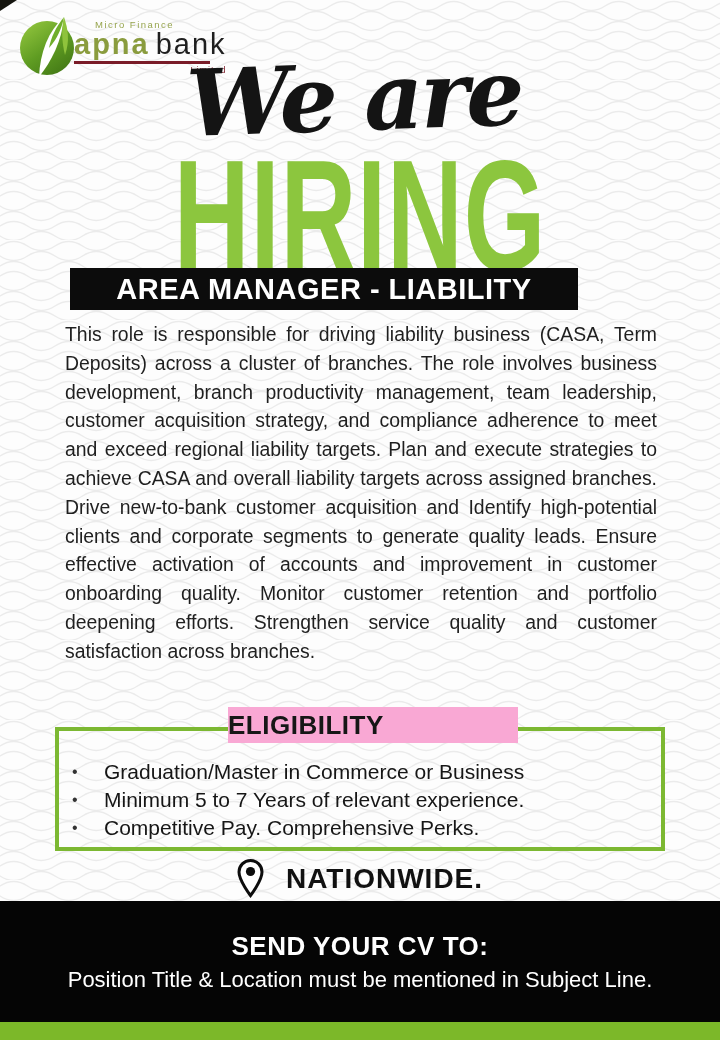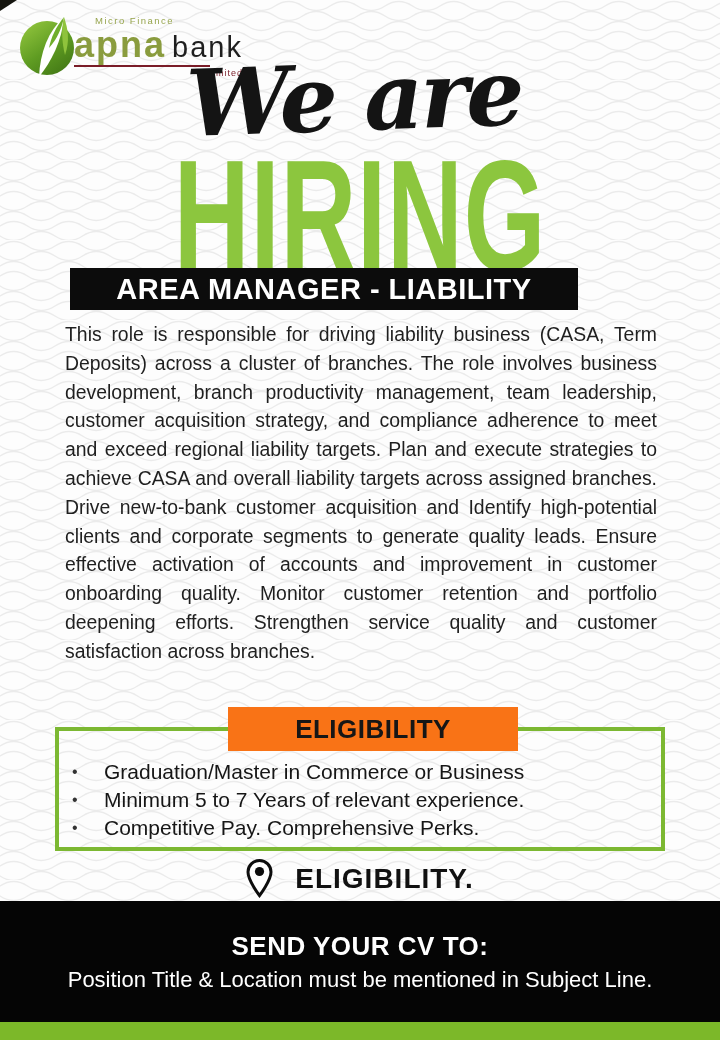--- a/index.html
+++ b/index.html
@@ -15,21 +15,21 @@
   
   .corner-notch { left:0; top:0; width:0; height:0;
     border-top:11px solid #15150f; border-right:17px solid transparent; }
 
   
   .logo { left:18px; top:14px; width:200px; height:66px; display:flex; align-items:center; }
   .logo-sphere { width:62px; height:64px; flex:0 0 auto; }
   .logo-text { margin-left:-6px; line-height:1; }
   .logo-tagline { font-size:9.5px; color:#97a54e; letter-spacing:1.5px; margin-left:21px; }
   .logo-name { display:flex; align-items:baseline; margin-top:1px; }
-  .logo-apna { font-size:36px; font-weight:bold; color:#8a9c3e; letter-spacing:2px; }
+  .logo-apna { font-size:29px; font-weight:bold; color:#8a9c3e; letter-spacing:2px; }
   .logo-bank { font-size:29px; color:#1f1f1f; letter-spacing:2px; margin-left:6px; }
   .logo-rule { height:2.5px; background:#7a1c28; margin-top:2px; width:136px; }
   .logo-suffix { font-size:9px; color:#7a1c28; text-align:right; margin-top:2px; letter-spacing:1px; }
 
   
   .script-line {
     left:0; top:48px; width:720px; text-align:center;
     font-family:"DejaVu Serif", serif; font-style:italic; font-weight:bold;
     font-size:92px; line-height:1.1; color:#141414; letter-spacing:-3px;
     transform:rotate(-2deg) translateX(-6px); z-index:3;
@@ -53,22 +53,22 @@
     left:65px; top:320px; width:592px;
     font-size:19.4px; line-height:28.8px; text-align:justify; color:#1f1f1f;
   }
 
   
   .elig-box {
     left:55px; top:727px; width:610px; height:124px;
     border:4px solid #7cb832; background:transparent; z-index:2;
   }
   .elig-label {
-    left:228px; top:707px; width:290px; height:44px; background:#f97316;
-    display:flex; align-items:center; justify-content:center; z-index:3;
+    left:228px; top:707px; width:290px; height:36px; background:#f9a8d4;
+    display:flex; align-items:center; z-index:3;
   }
   .elig-label span { font-size:26px; font-weight:bold; color:#161616; letter-spacing:0.5px; }
   .elig-list { left:72px; top:758px; width:560px; list-style:none; z-index:4; }
   .elig-list li { display:flex; font-size:21px; color:#161616; line-height:28px; }
   .elig-bullet { width:32px; flex:0 0 auto; font-size:16px; color:#333; }
 
   
   .nationwide { left:0; top:858px; width:720px; height:42px;
     display:flex; align-items:center; justify-content:center; gap:22px; z-index:2; }
   .pin-icon { width:27px; height:39px; margin-top:-2px; }
@@ -161,21 +161,21 @@
       <span class="elig-bullet">•</span>
       <span>Competitive Pay. Comprehensive Perks.</span>
     </li>
   </ul>
 
   <div class="layer nationwide">
     <svg class="pin-icon" viewBox="0 0 27 39" xmlns="http://www.w3.org/2000/svg">
       <path d="M13.5 1.5 C7 1.5 2 6.6 2 13 c0 8.5 11.5 23.5 11.5 23.5 S25 21.5 25 13 C25 6.6 20 1.5 13.5 1.5 Z" fill="#ffffff" stroke="#0d0d0d" stroke-width="3"></path>
       <circle cx="13.5" cy="12.5" r="4.6" fill="#0d0d0d"></circle>
     </svg>
-    <span class="nationwide-label">ELIGIBILITY.</span>
+    <span class="nationwide-label">NATIONWIDE.</span>
   </div>
 
   <div class="layer footer">
     <div class="footer-cta">SEND YOUR CV TO:</div>
     <div class="footer-note">Position Title &amp; Location must be mentioned in Subject Line.</div>
   </div>
   <div class="layer footer-strip"></div>
 
 </div>
 

